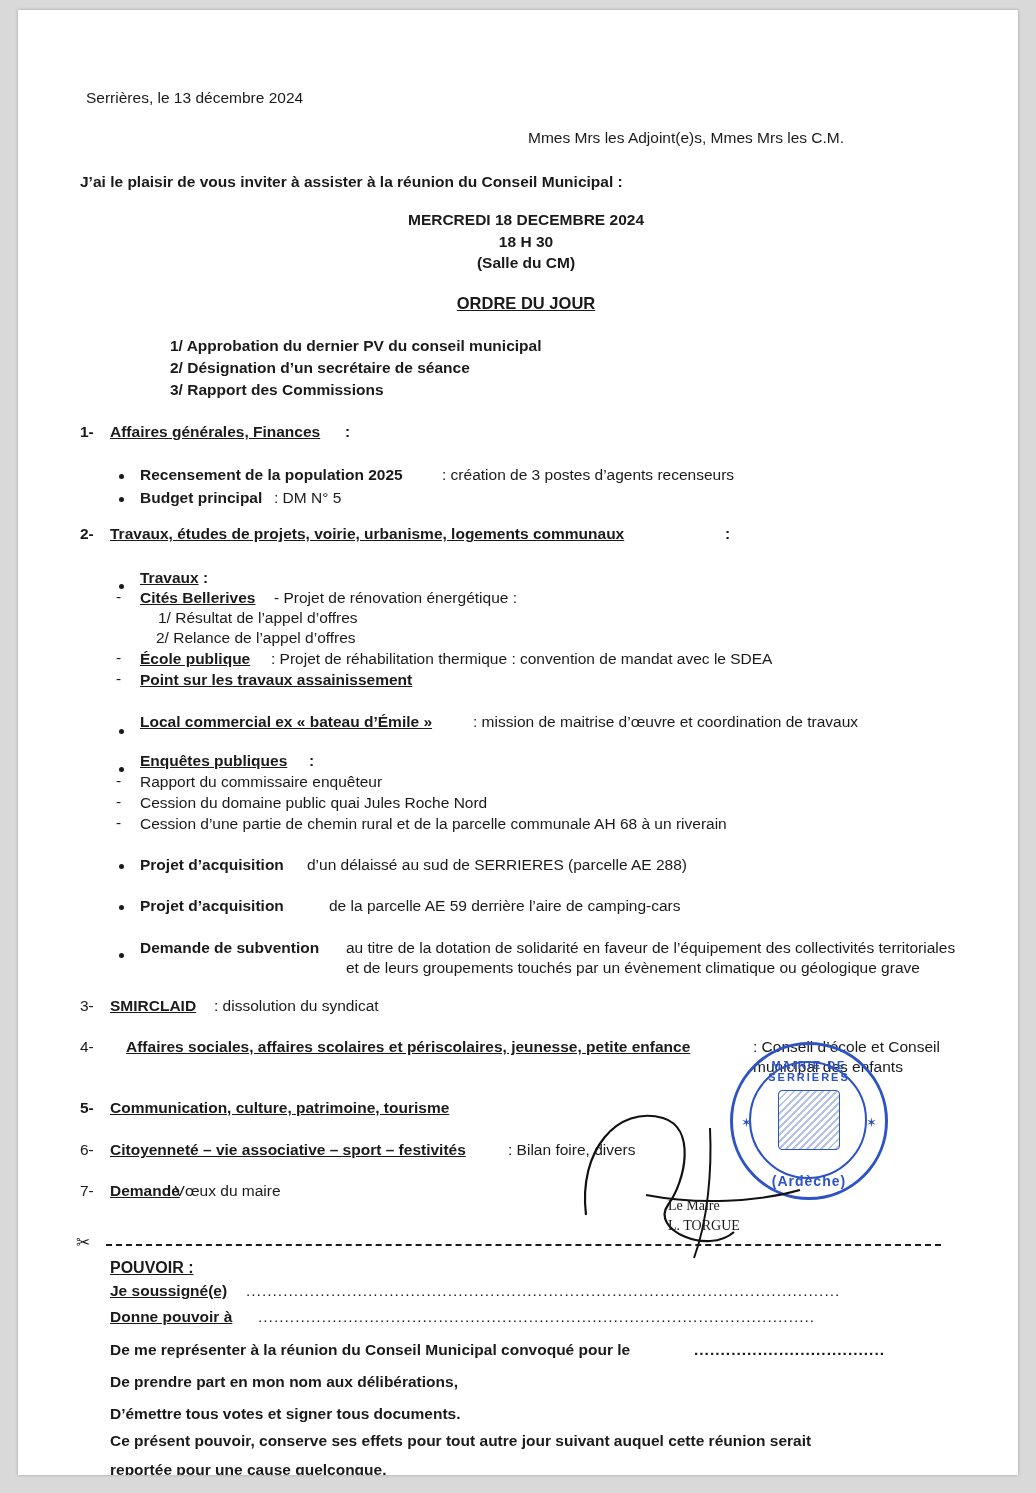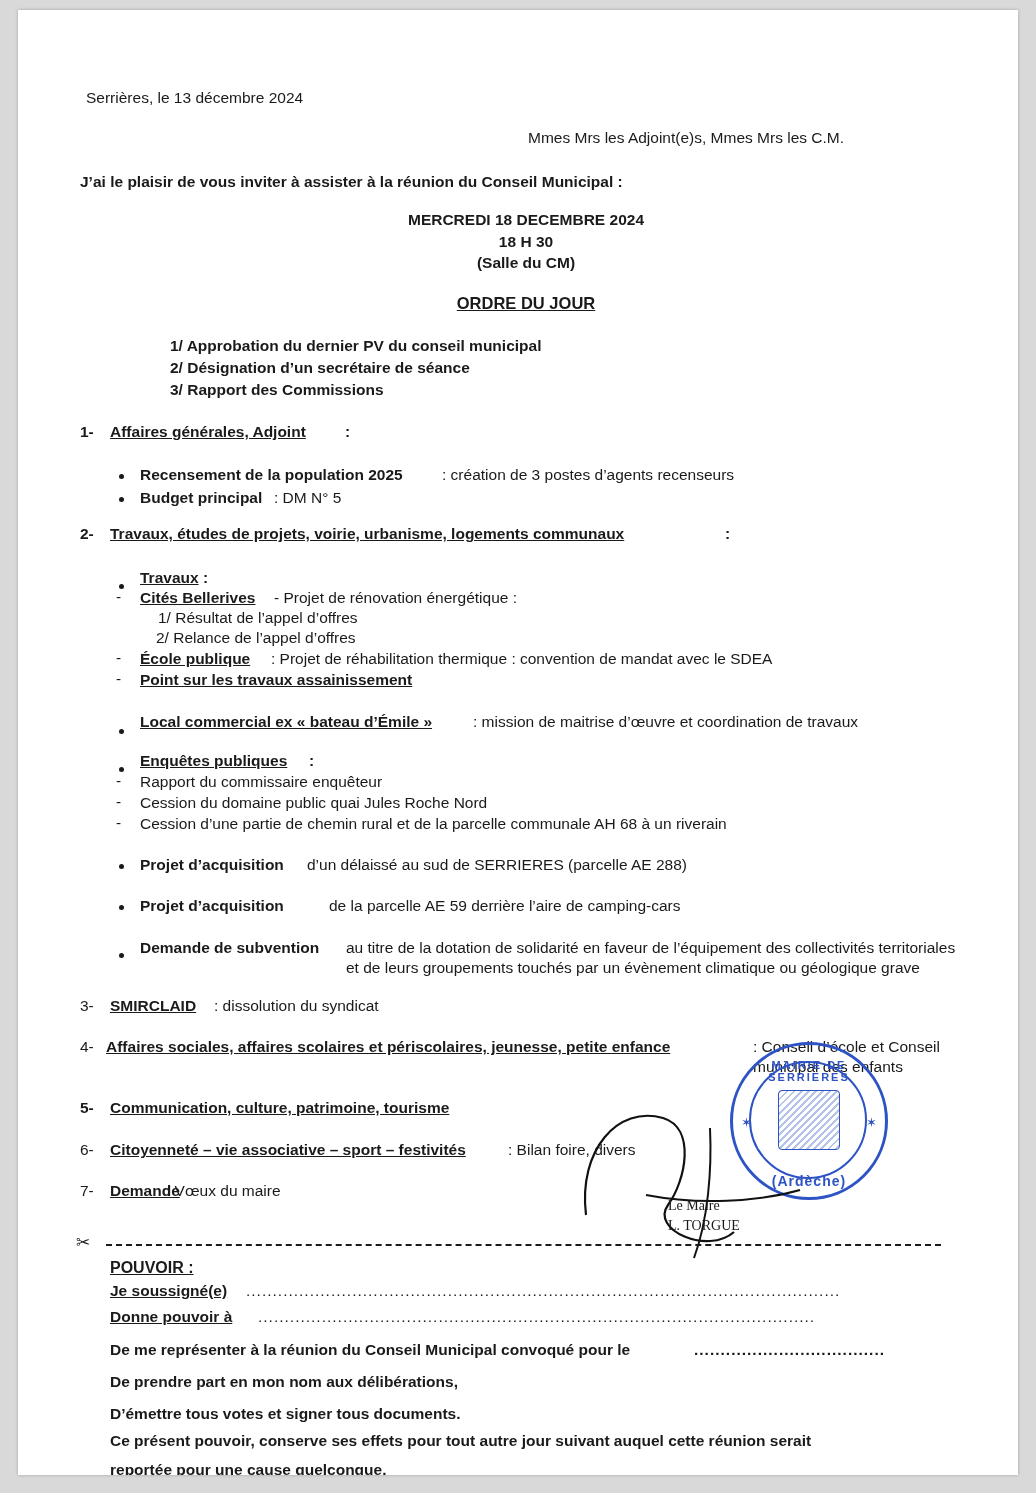--- a/index.html
+++ b/index.html
@@ -145,21 +145,21 @@
     <div class="t b ctr" style="left:0; top:222px; width:1000px; white-space:normal;">18 H 30</div>
     <div class="t b ctr" style="left:0; top:243px; width:1000px; white-space:normal;">(Salle du CM)</div>
 
     <div class="t b u ctr" style="left:0; top:283px; width:1000px; white-space:normal; font-size:16.5px;">ORDRE DU JOUR</div>
 
     <div class="t b" style="left:152px; top:326px;">1/ Approbation du dernier PV du conseil municipal</div>
     <div class="t b" style="left:152px; top:348px;">2/ Désignation d’un secrétaire de séance</div>
     <div class="t b" style="left:152px; top:370px;">3/ Rapport des Commissions</div>
 
     <div class="t b" style="left:62px; top:412px;">1-</div>
-    <div class="t b u" style="left:92px; top:412px;">Affaires générales, Adjoint</div>
+    <div class="t b u" style="left:92px; top:412px;">Affaires générales, Finances</div>
     <div class="t b" style="left:327px; top:412px;"> :</div>
 
     <div class="dot" style="left:101px; top:464px;"></div>
     <div class="t b" style="left:122px; top:455px;">Recensement de la population 2025</div>
     <div class="t" style="left:424px; top:455px;"> : création de 3 postes d’agents recenseurs</div>
 
     <div class="dot" style="left:101px; top:487px;"></div>
     <div class="t b" style="left:122px; top:478px;">Budget principal</div>
     <div class="t" style="left:256px; top:478px;"> : DM N° 5</div>
 
@@ -212,21 +212,21 @@
 
     <div class="dot" style="left:101px; top:943px;"></div>
     <div class="t b" style="left:122px; top:928px;">Demande de subvention</div>
     <div class="wrapline" style="left:328px; top:928px; width:610px;"> au titre de la dotation de solidarité en faveur de l’équipement des collectivités territoriales et de leurs groupements touchés par un évènement climatique ou géologique grave</div>
 
     <div class="t" style="left:62px; top:986px;">3-</div>
     <div class="t b u" style="left:92px; top:986px;">SMIRCLAID </div>
     <div class="t" style="left:196px; top:986px;">: dissolution du syndicat</div>
 
     <div class="t" style="left:62px; top:1027px;">4-</div>
-    <div class="t b u" style="left:88px; top:1027px;">Affaires sociales, affaires scolaires et périscolaires, jeunesse, petite enfance</div>
+    <div class="t b u" style="left:108px; top:1027px;">Affaires sociales, affaires scolaires et périscolaires, jeunesse, petite enfance</div>
     <div class="wrapline" style="left:735px; top:1027px; width:230px;"> : Conseil d’école et Conseil municipal des enfants</div>
 
     <div class="t b" style="left:62px; top:1088px;">5-</div>
     <div class="t b u" style="left:92px; top:1088px;text-align:center;">Communication, culture, patrimoine, tourisme</div>
 
     <div class="t" style="left:62px; top:1130px;">6-</div>
     <div class="t b u" style="left:92px; top:1130px;">Citoyenneté – vie associative – sport – festivités</div>
     <div class="t" style="left:490px; top:1130px;"> : Bilan foire, divers</div>
 
     <div class="t" style="left:62px; top:1171px;">7-</div>

